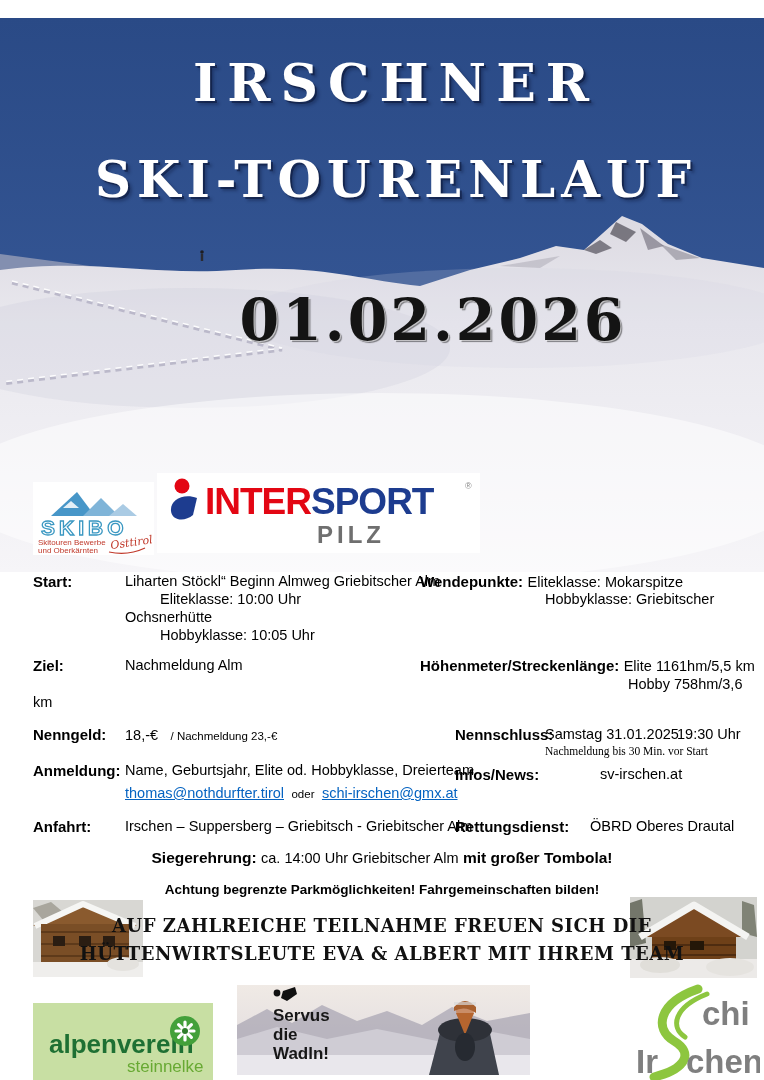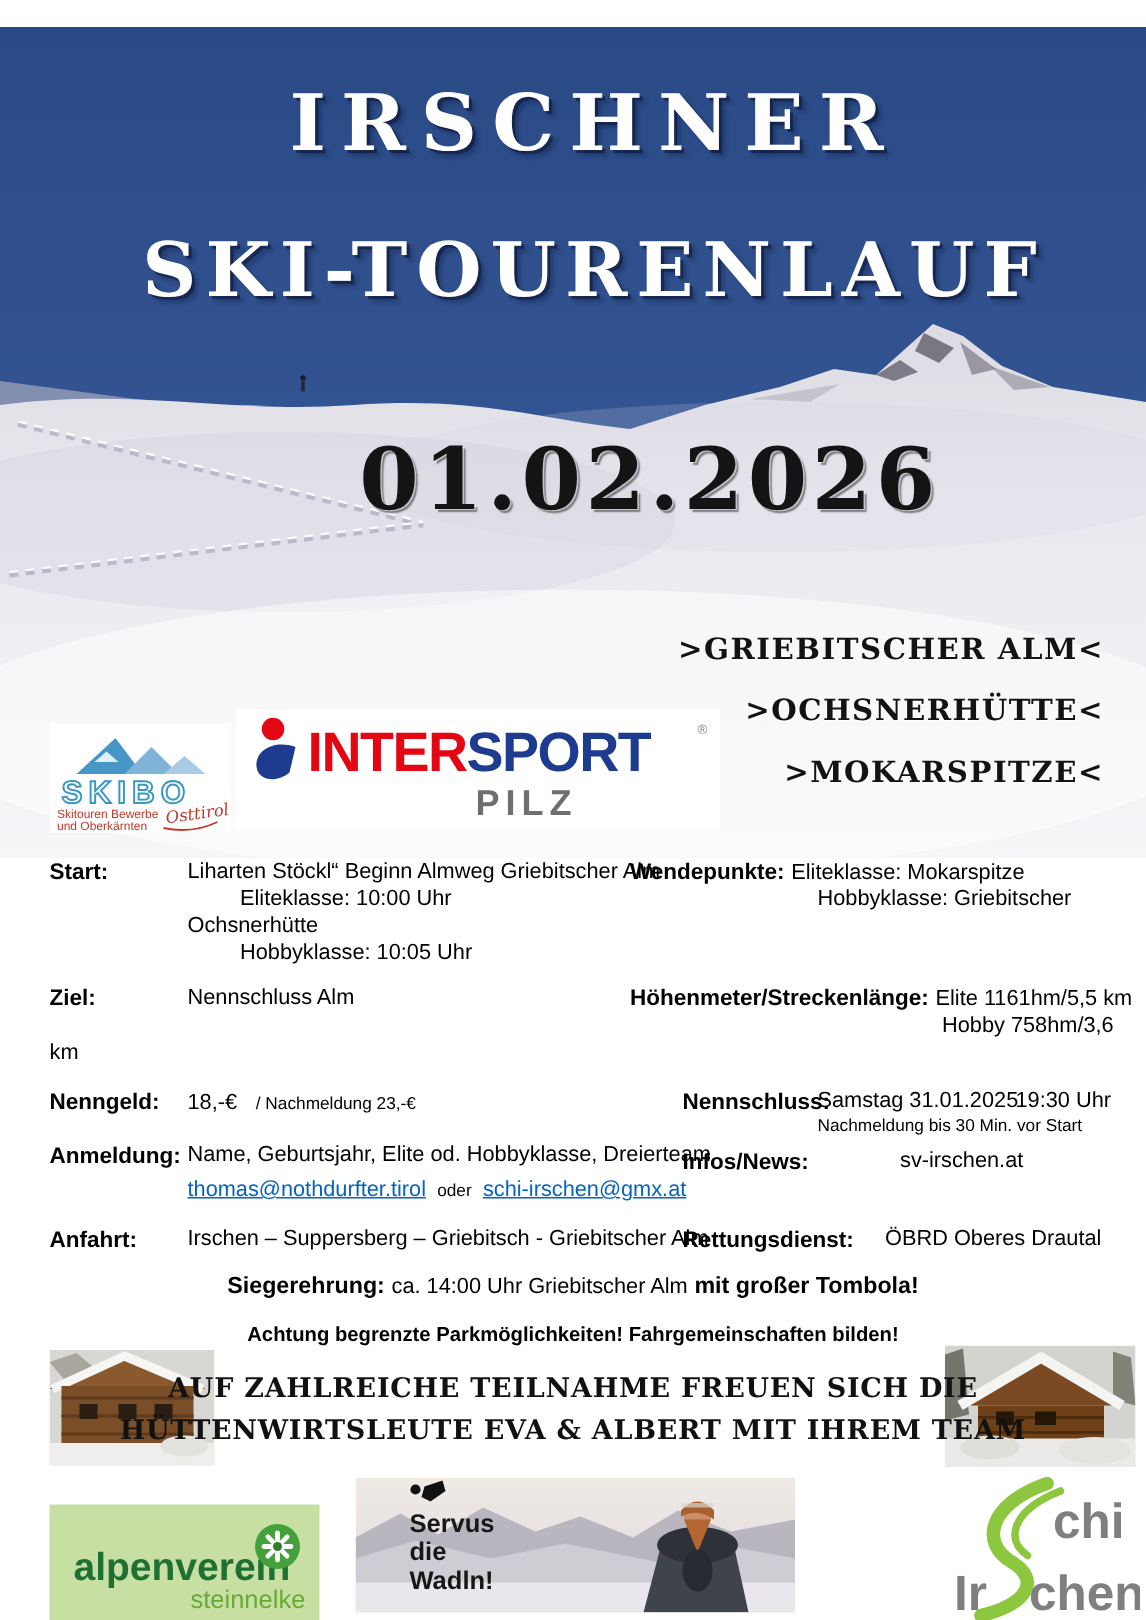--- a/index.html
+++ b/index.html
@@ -58,25 +58,20 @@
     <g transform="translate(202,234)">
       <circle cx="0" cy="0" r="1.8" fill="#1d1d22"></circle>
       <rect x="-1.2" y="2" width="2.4" height="7" fill="#2a2a30"></rect>
     </g>
   </svg>
 
   <div class="abs deco title t1">IRSCHNER</div>
   <div class="abs deco title t2">SKI-TOURENLAUF</div>
   <div class="abs deco date">01.02.2026</div>
 
-  <div class="abs deco stations">
-    <div>&gt;GRIEBITSCHER ALM&lt;</div>
-    <div>&gt;OCHSNERHÜTTE&lt;</div>
-    <div>&gt;MOKARSPITZE&lt;</div>
-  </div>
 
   <div class="abs logo-box" style="top:482px;left:33px;width:121px;height:73px;">
     <svg width="121" height="73" viewBox="0 0 121 73">
       <g>
         <polygon points="18,34 44,10 62,34" fill="#4796c8"></polygon>
         <polygon points="30,26 38,19 46,26" fill="#ffffff" opacity="0.85"></polygon>
         <polygon points="50,34 68,16 86,34" fill="#7fb4d8"></polygon>
         <polygon points="76,34 90,22 104,34" fill="#aacbe4"></polygon>
       </g>
       <text x="8" y="53" font-family="Liberation Sans,sans-serif" font-weight="bold" font-size="21" letter-spacing="4" fill="#ffffff" stroke="#3b98c2" stroke-width="1.3">SKIBO</text>
@@ -107,39 +102,39 @@
   <div class="abs txt" style="top:609px;left:125px;">Ochsnerhütte</div>
   <div class="abs txt" style="top:627px;left:160px;">Hobbyklasse: 10:05 Uhr</div>
 
   <div class="abs" style="top:573px;left:420px;">
     <span class="lbl">Wendepunkte:</span>
     <span class="txt">Eliteklasse: Mokarspitze</span>
   </div>
   <div class="abs txt" style="top:591px;left:545px;">Hobbyklasse: Griebitscher</div>
 
   <div class="abs lbl" style="top:657px;left:33px;">Ziel:</div>
-  <div class="abs txt" style="top:657px;left:125px;">Nennschluss Alm</div>
+  <div class="abs txt" style="top:657px;left:125px;">Nachmeldung Alm</div>
 
   <div class="abs" style="top:657px;left:420px;">
     <span class="lbl">Höhenmeter/Streckenlänge:</span>
     <span class="txt">Elite 1161hm/5,5 km</span>
   </div>
   <div class="abs txt" style="top:676px;left:628px;">Hobby 758hm/3,6</div>
   <div class="abs txt" style="top:694px;left:33px;">km</div>
 
   <div class="abs lbl" style="top:726px;left:33px;">Nenngeld:</div>
   <div class="abs" style="top:726px;left:125px;">
     <span class="txt">18,-€</span>
     <span class="sm" style="margin-left:8px;">/ Nachmeldung 23,-€</span>
   </div>
 
   <div class="abs lbl" style="top:726px;left:455px;">Nennschluss:</div>
   <div class="abs txt" style="top:726px;left:545px;">Samstag 31.01.2025</div>
   <div class="abs txt" style="top:726px;left:677px;">19:30 Uhr</div>
-  <div class="abs sm" style="top:745px;left:545px;">Nachmeldung bis 30 Min. vor Start</div>
+  <div class="abs sm" style="top:745px;left:545px;font-family:Liberation Serif, serif;">Nachmeldung bis 30 Min. vor Start</div>
 
   <div class="abs lbl" style="top:762px;left:33px;">Anmeldung:</div>
   <div class="abs txt" style="top:762px;left:125px;">Name, Geburtsjahr, Elite od. Hobbyklasse, Dreierteam</div>
   <div class="abs" style="top:784px;left:125px;">
     <a class="mail" href="#">thomas@nothdurfter.tirol</a>
     <span class="sm" style="margin:0 3px;">oder</span>
     <a class="mail" href="#">schi-irschen@gmx.at</a>
   </div>
 
   <div class="abs lbl" style="top:766px;left:455px;">Infos/News:</div>

